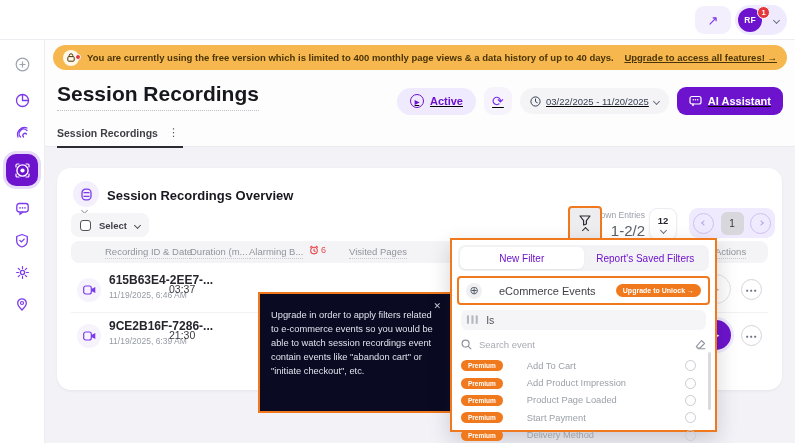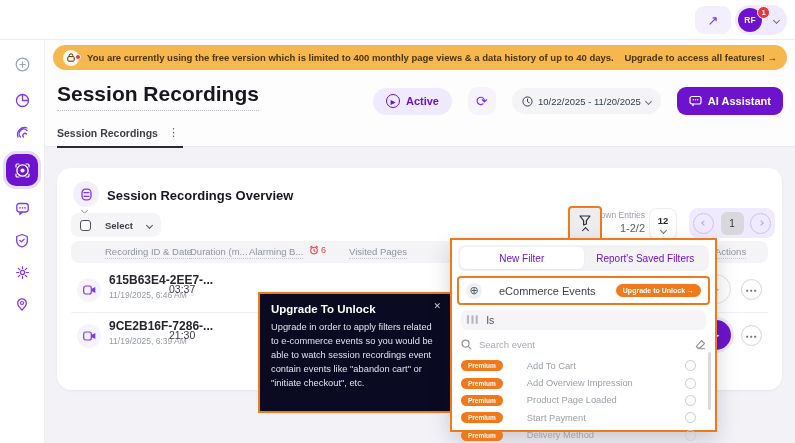--- a/index.html
+++ b/index.html
@@ -22,58 +22,58 @@
   .side-ic.gray { color:#9ca3af; margin-bottom:8px; }
   .side-ic.active { width:32px; height:32px; background:#6d13cd; color:#fff; box-shadow:0 0 0 3px #e6dbf8; border-radius:10px; margin:4px 0 8px 0; }
   .side-ic svg { display:block; }
 
   
   .main { position:absolute; left:45px; top:40px; right:0; bottom:0; background:#fdfdfe; }
   .banner { position:absolute; top:5px; left:8px; right:8px; height:25px; background:#f6b84e; border-radius:13px; display:flex; align-items:center; padding:0 10px; z-index:2; }
   .lock-circ { position:relative; width:16px; height:16px; border-radius:50%; background:#fff7ea; display:flex; align-items:center; justify-content:center; margin-right:8px; flex:0 0 auto; }
   .lock-dot { position:absolute; right:-2px; top:4px; width:6px; height:6px; border-radius:50%; background:#e5383e; border:1px solid #fff; }
   .banner-text { font-size:9.5px; font-weight:bold; color:#4a3407; }
-  .banner-link { margin-left:auto; font-size:9.5px; font-weight:bold; color:#4a3407; cursor:pointer; }
+  .banner-link { margin-left:auto; font-size:9.5px; font-weight:bold; color:#4a3407; text-decoration:underline; cursor:pointer; }
 
   .page-title { position:absolute; left:12px; top:42px; font-size:21px; font-weight:bold; color:#17171e; border-bottom:1.5px dotted #c2c2ca; padding-bottom:4px; }
   .remaining { position:absolute; left:183px; top:46px; width:185px; }
   .remaining-line { font-size:8.5px; color:#3f3f46; }
   .remaining-label { font-weight:bold; }
   .remaining-value { font-weight:normal; color:#52525b; margin-left:3px; }
   .details-link { font-size:8px; color:#7c3aed; font-weight:bold; margin-top:2px; cursor:pointer; }
   .prog-bar { margin-top:4px; width:170px; height:4px; background:#f26a1b; border-radius:2px; }
 
-  .hdr-actions { position:absolute; top:47px; right:12px; display:flex; align-items:center; gap:16px; }
+  .hdr-actions { position:absolute; top:47px; right:12px; display:flex; align-items:center; gap:8px;text-decoration:underline; }
   .active-btn { height:27px; background:#efeafd; border-radius:16px; color:#6d13cd; font-size:11px; font-weight:bold; display:flex; align-items:center; gap:6px; padding:0 13px; cursor:pointer; }
   .play-ring { width:14px; height:14px; border:1.3px solid #6d13cd; border-radius:50%; display:flex; align-items:center; justify-content:center; font-size:6px; }
   .refresh-btn { width:28px; height:28px; border-radius:9px; background:#f6f3fd; color:#7a2ff0; font-size:14px; display:flex; align-items:center; justify-content:center; cursor:pointer; }
   .date-pill { height:26px; background:#f4f4f7; border-radius:14px; display:flex; align-items:center; gap:5px; padding:0 10px; font-size:9.5px; color:#374151; cursor:pointer; }
   .date-pill .chev { color:#6b7280; }
   .ai-btn { height:28px; background:#6d13cd; border-radius:9px; color:#fff; font-size:11px; font-weight:bold; display:flex; align-items:center; gap:6px; padding:0 12px; cursor:pointer; }
 
   .tabrow { position:absolute; top:86px; left:12px; display:flex; align-items:center; gap:10px; border-bottom:2px solid #2b2b33; padding:0 4px 7px 0; z-index:2; }
   .tab-label { font-size:10.5px; font-weight:bold; color:#3f3f46; }
   .kebab { color:#52525b; font-size:11px; cursor:pointer; }
   .hairline { position:absolute; top:106px; left:0; right:0; border-bottom:1px solid #e9e9ee; }
   .content-bg { position:absolute; top:107px; left:0; right:0; bottom:0; background:#f3f2f7; }
 
   
   .card { position:absolute; left:12px; top:128px; width:725px; height:222px; background:#fff; border-radius:14px; box-shadow:0 1px 3px rgba(20,20,40,.06); z-index:1; }
   .ov-icon { position:absolute; left:16px; top:13px; width:26px; height:26px; border-radius:50%; background:#f3effc; color:#7c3aed; display:flex; align-items:center; justify-content:center; }
   .ov-chev { position:absolute; left:25px; top:40px; color:#9ca3af; }
   .ov-title { position:absolute; left:50px; top:20px; font-size:13px; font-weight:bold; color:#17171f; }
-  .select-btn { position:absolute; left:14px; top:45px; height:24px; background:#f5f5f8; border-radius:8px; display:flex; align-items:center; gap:14px; padding:0 9px; cursor:pointer; }
+  .select-btn { position:absolute; left:14px; top:45px; height:24px; background:#f5f5f8; border-radius:8px; display:flex; align-items:center; gap:8px; padding:0 9px; cursor:pointer; }
   .cbx { width:11px; height:11px; border:1.5px solid #52525b; border-radius:3px; background:#fff; }
   .select-btn span.lbl { font-size:9.5px; font-weight:bold; color:#3f3f46; }
   .select-btn .chev { color:#52525b; }
 
   .filter-box { position:absolute; left:511px; top:38px; width:34px; height:36px; border:2px solid #f0791e; border-radius:4px; background:#ededf0; display:flex; flex-direction:column; align-items:center; justify-content:center; gap:2px; color:#2b2b33; cursor:pointer; z-index:2; }
   .shown { position:absolute; left:528px; top:42px; width:60px; text-align:right; }
   .shown .l1 { font-size:8.5px; color:#9aa0aa; }
-  .shown .l2 { font-size:11px; color:#5b616b; margin-top:2px; }
+  .shown .l2 { font-size:15px; color:#5b616b; margin-top:2px; }
   .pagesize { position:absolute; left:592px; top:40px; width:28px; height:32px; background:#fff; border:1px solid #ededf1; border-radius:8px; box-shadow:0 1px 2px rgba(0,0,0,.05); display:flex; flex-direction:column; align-items:center; justify-content:center; gap:2px; cursor:pointer; }
   .pagesize .num { font-size:9.5px; font-weight:bold; color:#26262e; }
   .pagesize .chev { color:#6b7280; }
   .pager { position:absolute; left:632px; top:40px; width:86px; height:30px; background:#efeafd; border-radius:9px; display:flex; align-items:center; justify-content:space-between; padding:0 4px; }
   .pg-arrow { width:21px; height:21px; border-radius:50%; border:1px solid #cfc0f0; color:#b8a6e8; display:flex; align-items:center; justify-content:center; cursor:pointer; }
   .pg-arrow .chev { width:4px; height:4px; }
   .pg-num { width:23px; height:23px; background:#d7d7dc; border-radius:6px; font-size:10px; color:#33333a; display:flex; align-items:center; justify-content:center; cursor:pointer; }
 
   .thead { position:absolute; left:14px; top:73px; width:697px; height:22px; background:#f4f4f6; border-radius:8px; }
   .th { position:absolute; top:5px; font-size:9.5px; color:#8f939b; border-bottom:1px dotted #c5c8cd; padding-bottom:1px; white-space:nowrap; }
@@ -214,21 +214,21 @@
         <span>Active</span>
       </div>
       <div class="refresh-btn">
         <span>⟳</span>
       </div>
       <div class="date-pill">
         <svg width="11" height="11" viewBox="0 0 11 11">
             <circle cx="5.5" cy="5.5" r="4.6" fill="none" stroke="#374151" stroke-width="1"></circle>
             <path d="M5.5 3v2.7l1.8 1" fill="none" stroke="#374151" stroke-width="1" stroke-linecap="round"></path>
           </svg>
-        <span>10/22/2025 - 11/20/2025</span>
+        <span>03/22/2025 - 11/20/2025</span>
         <span class="chev"></span>
       </div>
       <div class="ai-btn">
         <svg width="13" height="12" viewBox="0 0 13 12">
             <rect x="1" y="1.5" width="11" height="7.5" rx="2" fill="none" stroke="#fff" stroke-width="1.2"></rect>
             <path d="M4 10.5L4 9M4.3 4.8h.01M6.5 4.8h.01M8.7 4.8h.01" stroke="#fff" stroke-width="1.5" stroke-linecap="round"></path>
           </svg>
         <span>AI Assistant</span>
       </div>
     </div>
@@ -327,21 +327,20 @@
           <div class="rid">9CE2B16F-7286-...</div>
           <div class="rdate">11/19/2025, 6:39 AM</div>
         </span>
         <span class="dur" style="top:161px">21:30</span>
         <span class="play-btn solid" style="top:152px">▶</span>
         <span class="ellipsis-btn" style="top:157px">●●●</span>
       </div>
     </div>
 
     <div class="tooltip">
-      <div class="tt-title">Upgrade To Unlock</div>
       <span class="tt-close">✕</span>
       <div class="tt-body">Upgrade in order to apply filters related to e-commerce events so you would be able to watch session recordings event contain events like "abandon cart" or "initiate checkout", etc.</div>
     </div>
 
     <div class="popup">
       <div class="pp-tabs">
         <div class="pp-tab on">New Filter</div>
         <div class="pp-tab">Report's Saved Filters</div>
       </div>
 
@@ -369,21 +368,21 @@
       </div>
 
       <div class="pp-list">
         <div class="ev-row">
           <span class="prem">Premium</span>
           <span class="ev-lbl">Add To Cart</span>
           <span class="radio"></span>
         </div>
         <div class="ev-row">
           <span class="prem">Premium</span>
-          <span class="ev-lbl">Add Overview Impression</span>
+          <span class="ev-lbl">Add Product Impression</span>
           <span class="radio"></span>
         </div>
         <div class="ev-row">
           <span class="prem">Premium</span>
           <span class="ev-lbl">Product Page Loaded</span>
           <span class="radio"></span>
         </div>
         <div class="ev-row">
           <span class="prem">Premium</span>
           <span class="ev-lbl">Start Payment</span>

